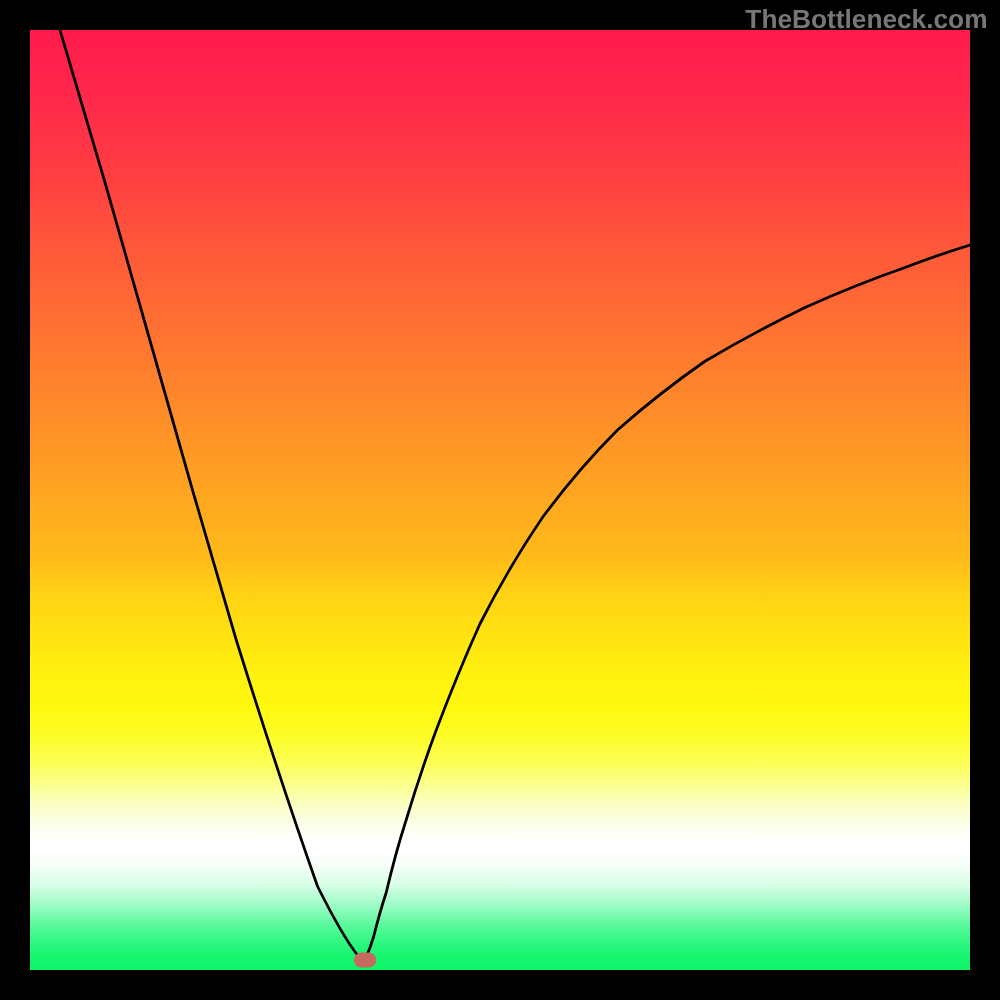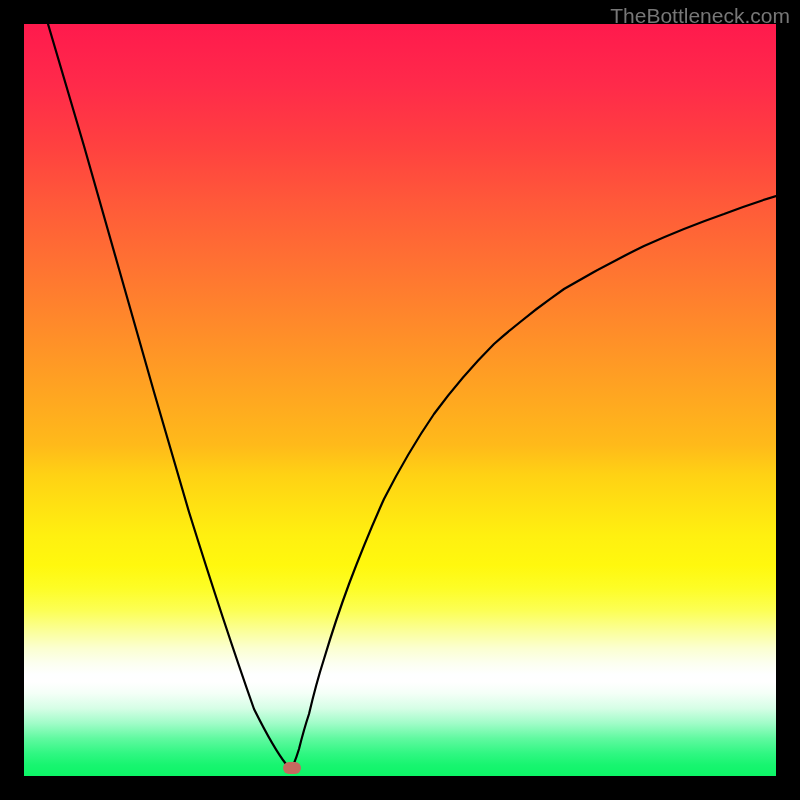--- a/index.html
+++ b/index.html
@@ -46,21 +46,21 @@
       #0cf566 100%
     );
     box-sizing: border-box;
   }
   .watermark {
     position: absolute;
     top: 4px;
     right: 10px;
     color: #777;
     font-size: 21px;
-    font-weight: 400;
+    font-weight: 700;
     letter-spacing: 0px;
     z-index: 5;
   }
   svg.curve {
     position: absolute;
     left: 24px;
     top: 24px;
     width: 752px;
     height: 752px;
     z-index: 3;

